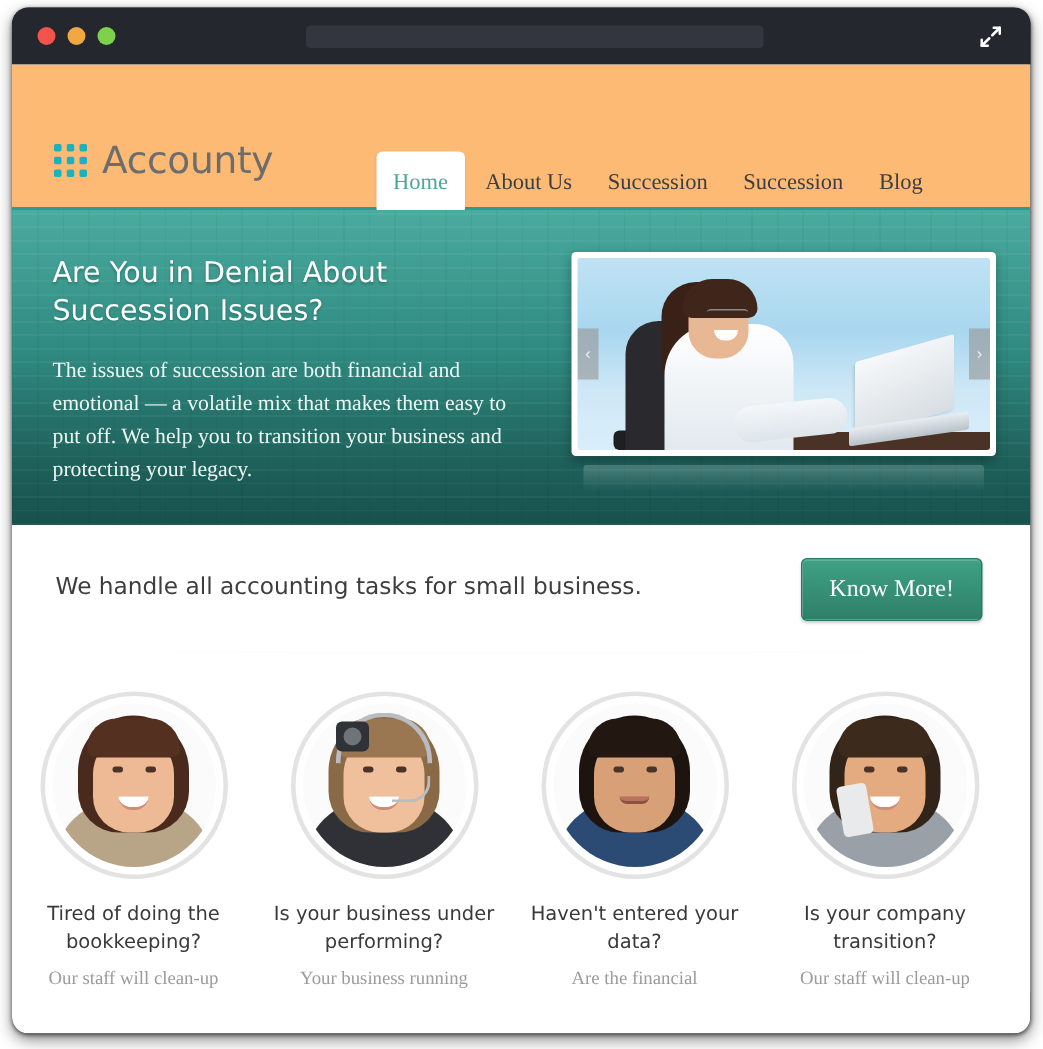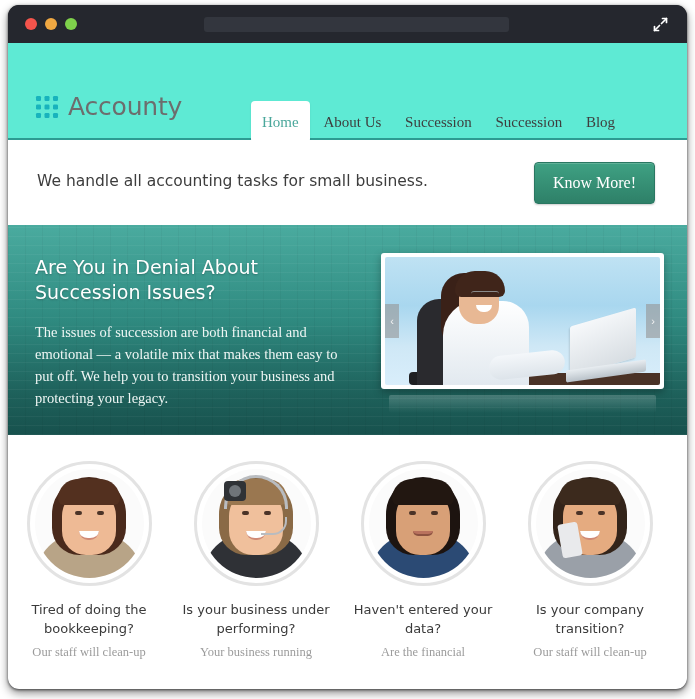--- a/index.html
+++ b/index.html
@@ -69,21 +69,21 @@
     position: relative;
     height: 646px;
     background: #ffffff;
     overflow: hidden;
   }
 
   
   #site-header {
     position: relative;
     height: 97px;
-    background: #5eead4;
+    background: #fdba74;
     border-bottom: 2px solid #2d9b92;
   }
 
   #brand {
     position: absolute;
     left: 27px;
     top: 49px;
     display: flex;
     align-items: center;
     gap: 9px;
@@ -435,26 +435,20 @@
         <a class="nav-item active">Home</a>
         <a class="nav-item">About Us</a>
         <a class="nav-item">Succession</a>
         <a class="nav-item">Succession</a>
         <a class="nav-item">Blog</a>
         <a class="nav-item">Gallery</a>
         <a class="nav-item">Contact Us</a>
       </nav>
     </header>
 
-    <section id="cta-strip">
-      <div id="cta-text">We handle all accounting tasks for small business.</div>
-      <button id="cta-button">Know More!</button>
-      <div id="section-divider"></div>
-    </section>
-
     <section id="hero">
       <div id="hero-text">
         <h1 id="hero-title">Are You in Denial About Succession Issues?</h1>
         <p id="hero-desc">The issues of succession are both financial and emotional — a volatile mix that makes them easy to put off. We help you to transition your business and protecting your legacy.</p>
       </div>
 
       <div id="hero-slider">
         <div id="slide-image">
           <span class="ph-chair-base"></span>
           <span class="ph-chair"></span>
@@ -467,20 +461,26 @@
           <span class="ph-smile"></span>
           <span class="ph-arm"></span>
           <span class="ph-laptop-screen"></span>
           <span class="ph-laptop-base"></span>
 
           <div class="slider-arrow" id="slider-prev">‹</div>
           <div class="slider-arrow" id="slider-next">›</div>
         </div>
       </div>
       <div id="slider-reflection"></div>
+    </section>
+
+    <section id="cta-strip">
+      <div id="cta-text">We handle all accounting tasks for small business.</div>
+      <button id="cta-button">Know More!</button>
+      <div id="section-divider"></div>
     </section>
 
     <section id="features">
 
       <div class="feature-card">
         <div class="avatar-ring">
           <div class="avatar-photo">
             <span class="av-shoulders" style="background:#b8a487;"></span>
             <span class="av-hair" style="background:#4a2a1c;"></span>
             <span class="av-face"></span>

